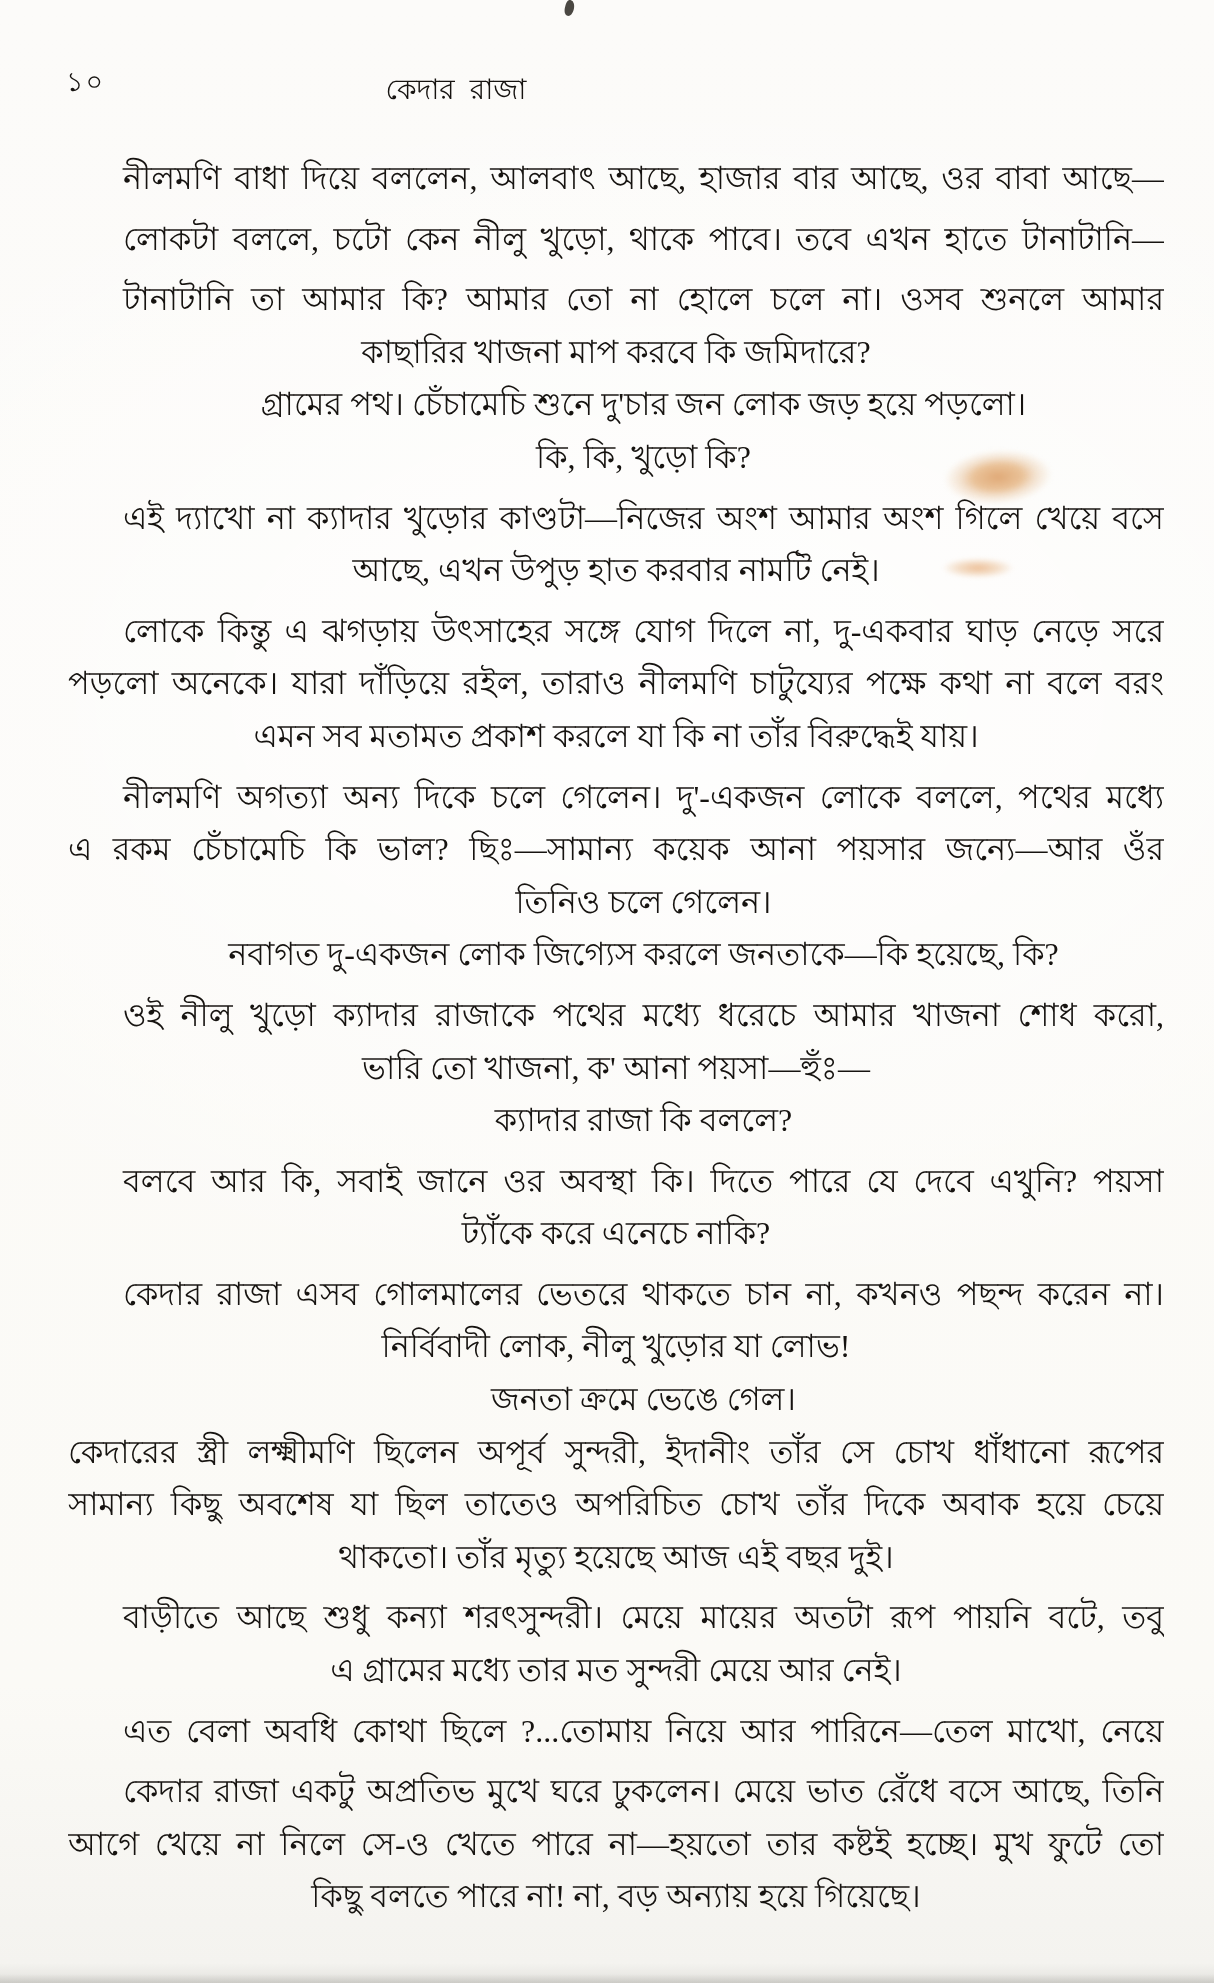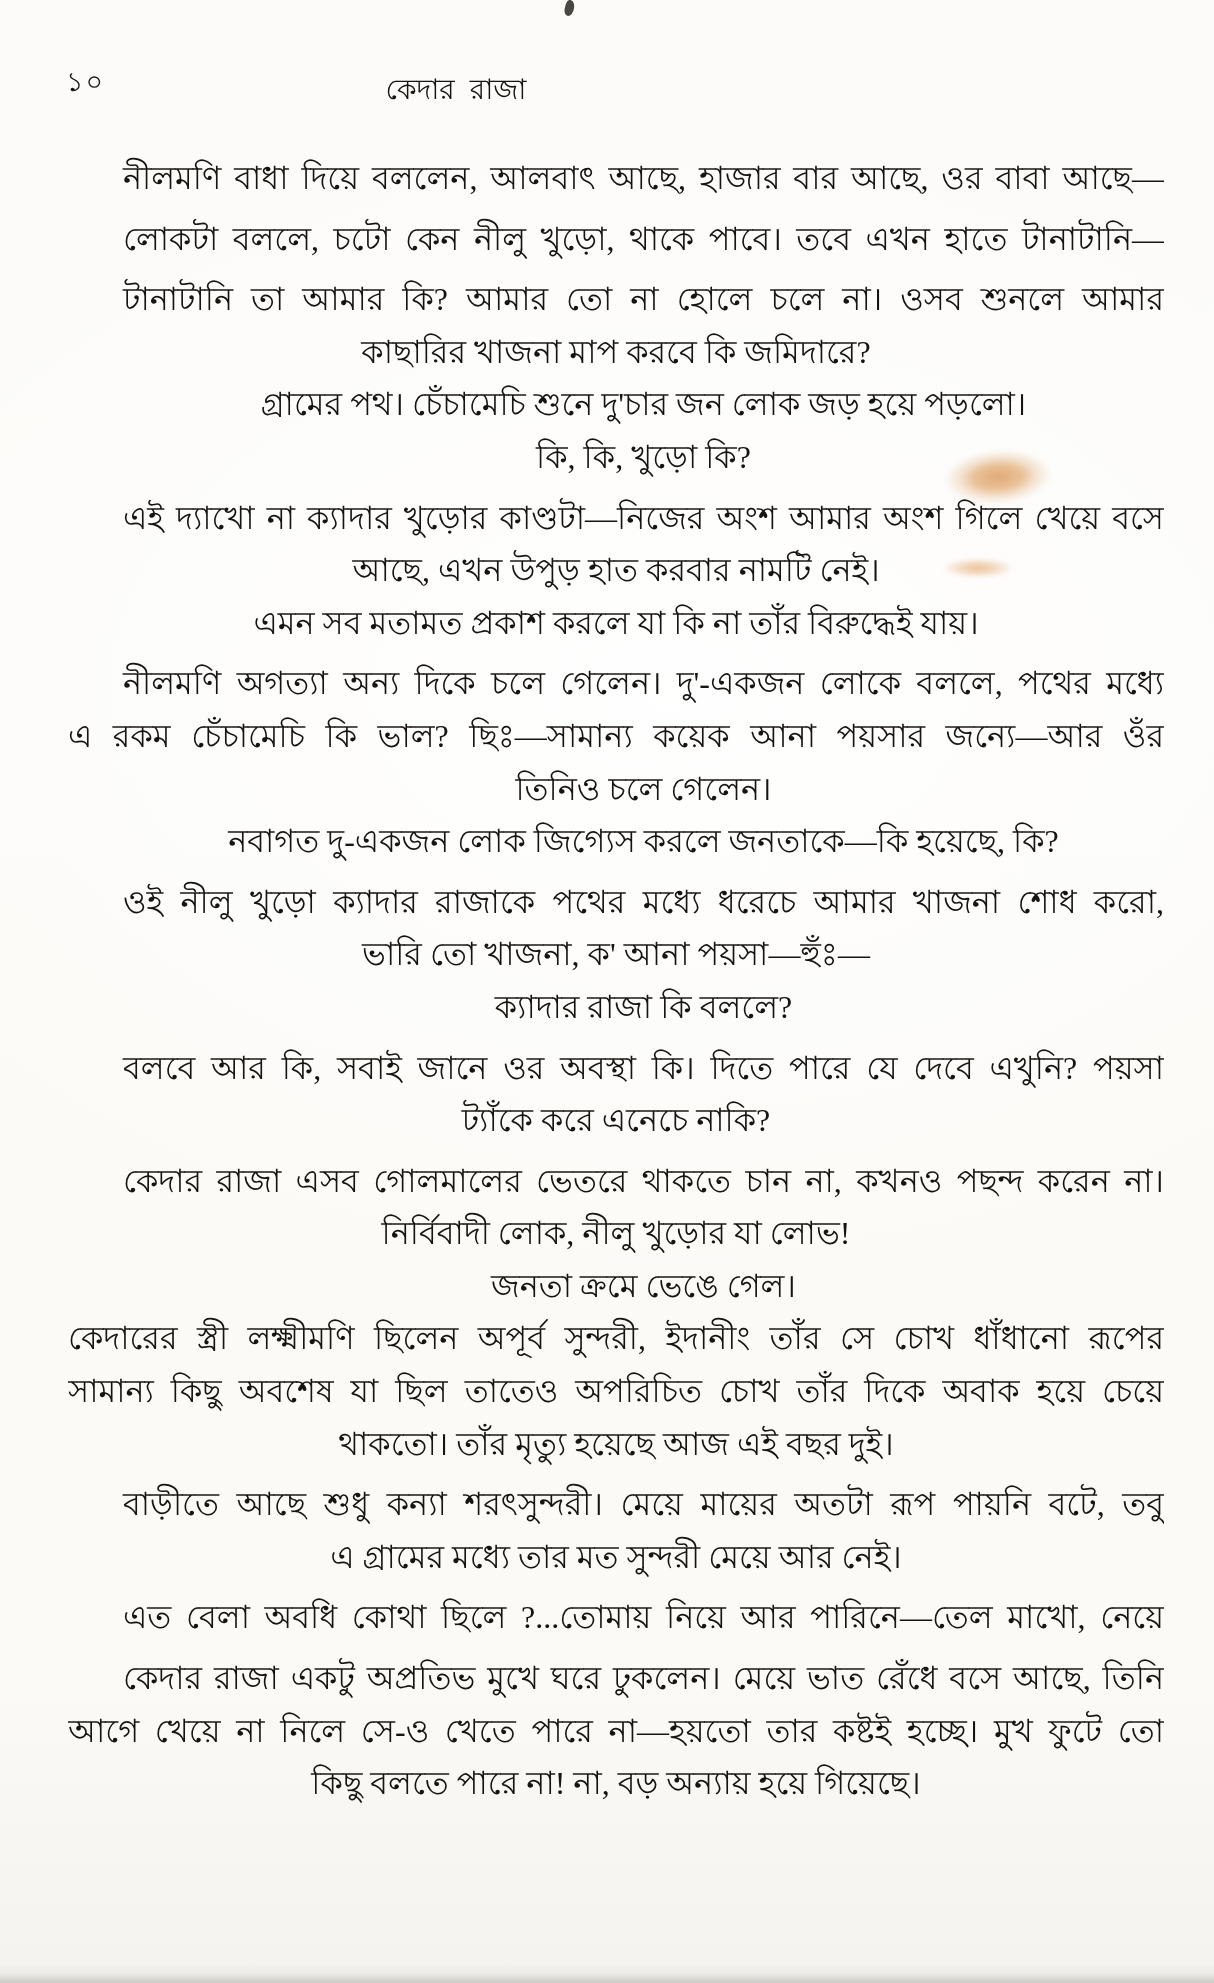--- a/index.html
+++ b/index.html
@@ -128,20 +128,22 @@
 
   <div class="text-block">
     <div class="line fill ind">নীলমণি বাধা দিয়ে বললেন, আলবাৎ আছে, হাজার বার আছে, ওর বাবা আছে—</div>
     <div class="line fill ind">লোকটা বললে, চটো কেন নীলু খুড়ো, থাকে পাবে। তবে এখন হাতে টানাটানি—</div>
     <div class="line fill ind">টানাটানি তা আমার কি? আমার তো না হোলে চলে না। ওসব শুনলে আমার</div>
     <div class="line">কাছারির খাজনা মাপ করবে কি জমিদারে?</div>
     <div class="line ind">গ্রামের পথ। চেঁচামেচি শুনে দু'চার জন লোক জড় হয়ে পড়লো।</div>
     <div class="line ind">কি, কি, খুড়ো কি?</div>
     <div class="line fill ind">এই দ্যাখো না ক্যাদার খুড়োর কাণ্ডটা—নিজের অংশ আমার অংশ গিলে খেয়ে বসে</div>
     <div class="line">আছে, এখন উপুড় হাত করবার নামটি নেই।</div>
+    <div class="line fill ind">লোকে কিন্তু এ ঝগড়ায় উৎসাহের সঙ্গে যোগ দিলে না, দু-একবার ঘাড় নেড়ে সরে</div>
+    <div class="line fill">পড়লো অনেকে। যারা দাঁড়িয়ে রইল, তারাও নীলমণি চাটুয্যের পক্ষে কথা না বলে বরং</div>
     <div class="line">এমন সব মতামত প্রকাশ করলে যা কি না তাঁর বিরুদ্ধেই যায়।</div>
     <div class="line fill ind">নীলমণি অগত্যা অন্য দিকে চলে গেলেন। দু'-একজন লোকে বললে, পথের মধ্যে</div>
     <div class="line fill">এ রকম চেঁচামেচি কি ভাল? ছিঃ—সামান্য কয়েক আনা পয়সার জন্যে—আর ওঁর</div>
     <div class="line ind">তিনিও চলে গেলেন।</div>
     <div class="line ind">নবাগত দু-একজন লোক জিগ্যেস করলে জনতাকে—কি হয়েছে, কি?</div>
     <div class="line fill ind">ওই নীলু খুড়ো ক্যাদার রাজাকে পথের মধ্যে ধরেচে আমার খাজনা শোধ করো,</div>
     <div class="line">ভারি তো খাজনা, ক' আনা পয়সা—হুঁঃ—</div>
     <div class="line ind">ক্যাদার রাজা কি বললে?</div>
     <div class="line fill ind">বলবে আর কি, সবাই জানে ওর অবস্থা কি। দিতে পারে যে দেবে এখুনি? পয়সা</div>
     <div class="line">ট্যাঁকে করে এনেচে নাকি?</div>

